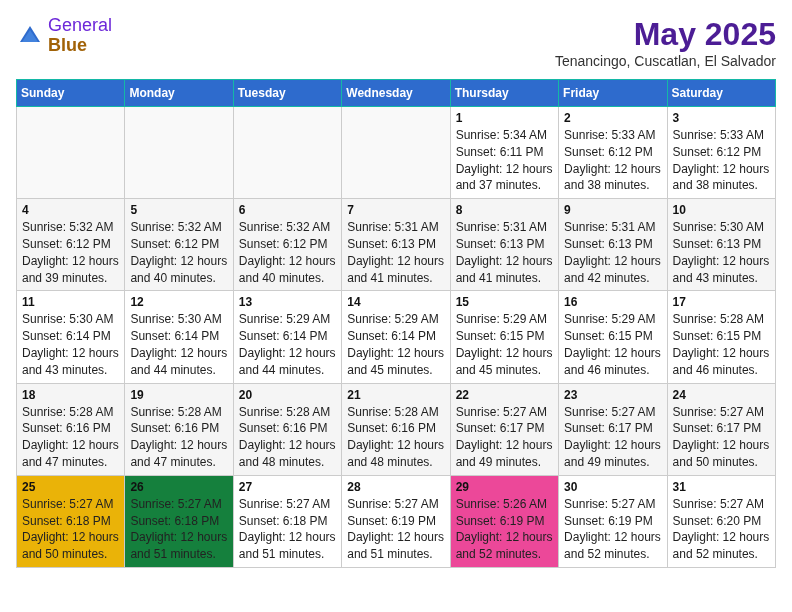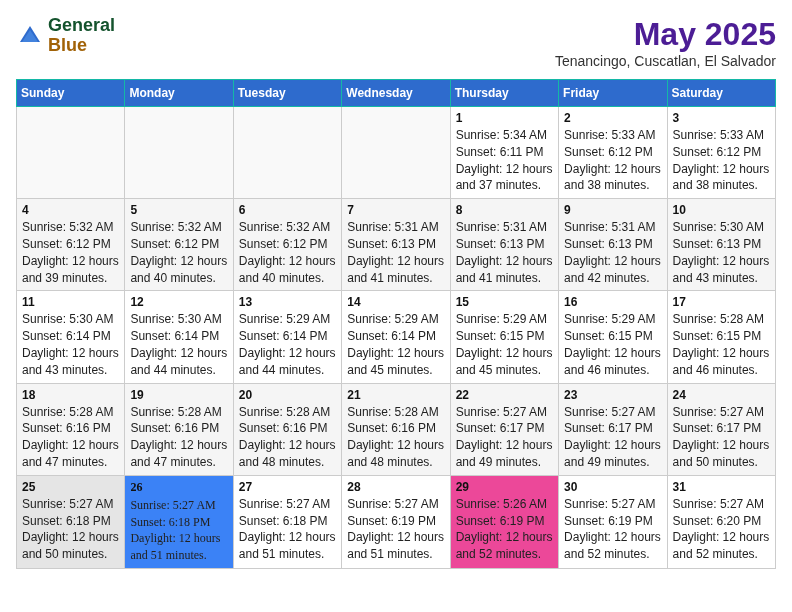--- a/index.html
+++ b/index.html
@@ -20,22 +20,22 @@
       display: flex;
       align-items: center;
     }
     .logo-text {
       display: flex;
       flex-direction: column;
       line-height: 1.1;
     }
     .logo-general {
       font-size: 18px;
-      font-weight: bold;
-      color: #14532d;
+      font-weight: normal;
+      color: #6d28d9;
     }
     .logo-blue {
       font-size: 18px;
       font-weight: bold;
       color: #a16207;
     }
     .logo-icon {
       width: 28px;
       height: 28px;
       margin-right: 4px;
@@ -299,28 +299,28 @@
         </td>
         <td style="background: rgb(245, 245, 245);">
           <div class="day-number">24</div>
           <div class="day-info">Sunrise: 5:27 AM
 Sunset: 6:17 PM
 Daylight: 12 hours
 and 50 minutes.</div>
         </td>
       </tr>
       <tr>
-        <td style="background: #e5e5e5; margin-top: 29px;">
+        <td style="background: #eab308; margin-top: 29px;">
           <div class="day-number">25</div>
           <div class="day-info">Sunrise: 5:27 AM
 Sunset: 6:18 PM
 Daylight: 12 hours
 and 50 minutes.</div>
         </td>
-        <td style="background: #3b82f6; font-family: Liberation Serif, serif;">
+        <td style="background: #15803d;">
           <div class="day-number">26</div>
           <div class="day-info">Sunrise: 5:27 AM
 Sunset: 6:18 PM
 Daylight: 12 hours
 and 51 minutes.</div>
         </td>
         <td style="background: rgb(255, 255, 255);">
           <div class="day-number">27</div>
           <div class="day-info">Sunrise: 5:27 AM
 Sunset: 6:18 PM

